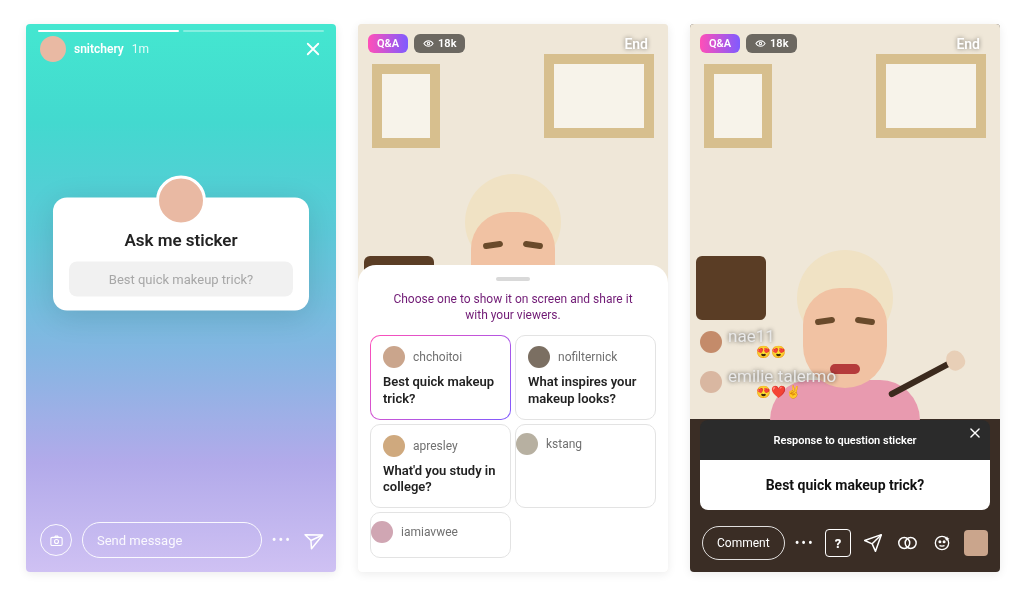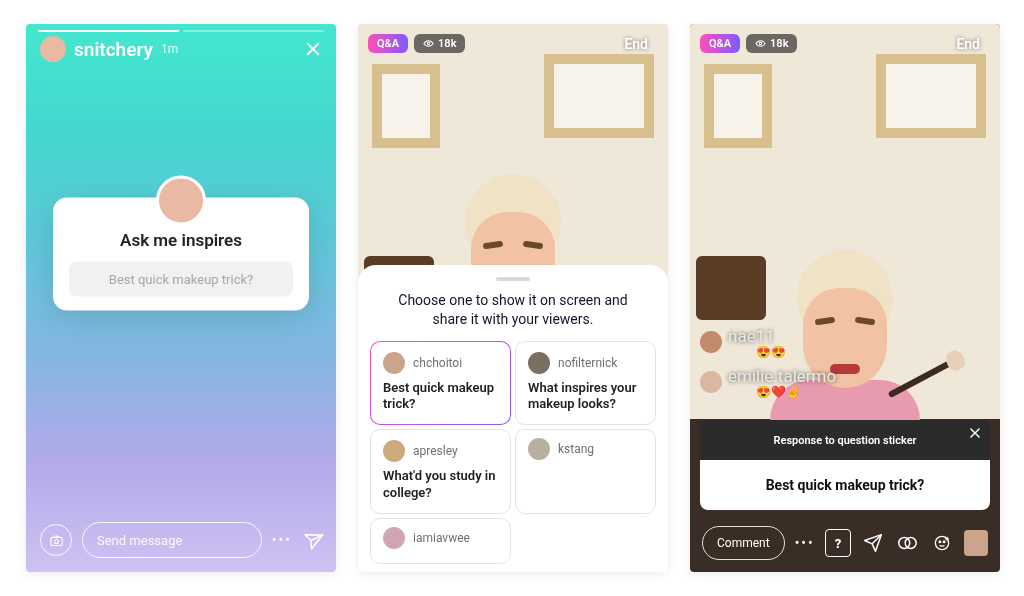--- a/index.html
+++ b/index.html
@@ -9,21 +9,21 @@
 #p2{left:358px;}
 #p3{left:690px;}
 
 
 #p1{background:linear-gradient(180deg,#44e7d0 0%,#43d9cf 18%,#5cc9d8 38%,#84b6e2 60%,#b2aaea 80%,#cfc1f3 100%);}
 .p1-top{position:absolute;top:0;left:0;right:0;padding:12px 14px;display:flex;align-items:center;gap:8px;color:#fff;}
 .p1-bars{position:absolute;top:6px;left:12px;right:12px;height:2px;display:flex;gap:4px;}
 .p1-bars span{flex:1;background:rgba(255,255,255,.35);border-radius:2px;display:block;}
 .p1-bars span.cur{background:#fff;}
 .p1-ava{width:26px;height:26px;border-radius:50%;background:#e9b9a3;flex:none;}
-.p1-user{font-weight:600;font-size:19px;}
+.p1-user{font-weight:600;font-size:12px;}
 .p1-time{font-size:12px;opacity:.85;}
 .p1-close{margin-left:auto;color:#fff;}
 .p1-close svg{display:block;}
 
 .card{position:absolute;left:50%;top:42%;transform:translate(-50%,-50%);width:224px;background:#fff;border-radius:14px;padding:26px 16px 14px;box-shadow:0 6px 30px rgba(0,0,0,.12);text-align:center;}
 .card-ava{width:44px;height:44px;border-radius:50%;background:#e9b9a3;position:absolute;left:50%;top:-22px;transform:translateX(-50%);border:3px solid #fff;}
 .card-title{font-size:17px;font-weight:600;color:#222;margin:6px 0 12px;}
 .card-field{background:#f1f1f1;border-radius:8px;padding:10px 12px;font-size:13px;color:#a7a7a7;text-align:center;}
 
 .p1-bottom{position:absolute;left:0;right:0;bottom:14px;display:flex;align-items:center;gap:10px;padding:0 14px;color:#fff;}
@@ -48,30 +48,30 @@
 .hair{width:96px;height:96px;background:#f0e2c4;border-radius:50%;margin:0 auto;}
 .faceskin{width:84px;height:100px;background:#f1c2a3;border-radius:42px 42px 48px 48px;margin:-58px auto 0;position:relative;}
 .eyebrow{position:absolute;width:20px;height:6px;background:#6a4a2b;border-radius:3px;top:30px;}
 .eyebrow.l{left:12px;transform:rotate(-8deg);} .eyebrow.r{right:12px;transform:rotate(8deg);}
 .mouth{position:absolute;width:30px;height:16px;background:#b53b3b;border-radius:6px 6px 16px 16px;left:50%;bottom:14px;transform:translateX(-50%);}
 .teeth{position:absolute;top:2px;left:3px;right:3px;height:5px;background:#fff;border-radius:2px;}
 .sweater{width:150px;height:70px;background:#e89aaf;border-radius:40px 40px 8px 8px;margin:-8px auto 0;}
 
 #p2 .sheet{position:absolute;left:0;right:0;bottom:0;top:44%;background:#fff;border-radius:18px 18px 0 0;padding:12px 10px 0;box-sizing:border-box;z-index:4;}
 .grab{width:34px;height:4px;background:#d9d9d9;border-radius:3px;margin:0 auto 10px;}
-.sheet-hint{text-align:center;font-size:14px;color:#0f172a;line-height:1.35;padding:0 22px;margin-bottom:12px;}
+.sheet-hint{text-align:center;font-size:12px;color:#701a75;line-height:1.35;padding:0 22px;margin-bottom:12px;}
 .qgrid{display:grid;grid-template-columns:1fr 1fr;gap:4px;padding:0 2px;}
 .qcard{border:1px solid #e3e3e3;border-radius:10px;padding:10px 12px 12px;background:#fff;min-height:78px;box-sizing:border-box;}
 .qcard.sel{border:1.5px solid transparent;background:linear-gradient(#fff,#fff) padding-box,linear-gradient(135deg,#ff4fb8,#7f5bff) border-box;}
 .qhead{display:flex;align-items:center;gap:8px;margin-bottom:6px;}
 .qava{width:22px;height:22px;border-radius:50%;flex:none;}
 .a1{background:#caa58c;} .a2{background:#8fa4c2;} .a3{background:#7b6f62;} .a4{background:#cfa97e;} .a5{background:#b7b0a1;} .a6{background:#d0a6b3;}
 .quser{font-size:12px;color:#707070;}
 .qtext{font-size:13px;font-weight:600;color:#222;line-height:1.25;}
-.qcard.tiny{min-height:32px;padding:8px 12px;}
+.qcard.tiny{min-height:32px;padding:8px 0;}
 
 
 #p3{background:#3a2d25;}
 #p3 .room .wall{height:72%;}
 #p3 .person{bottom:24%;}
 #p3 .brush{position:absolute;width:70px;height:6px;background:#3b2a1d;border-radius:3px;right:-30px;top:126px;transform:rotate(-28deg);}
 #p3 .brush::after{content:"";position:absolute;right:-14px;top:-7px;width:18px;height:20px;background:#e8cfb7;border-radius:50% 50% 40% 40%;}
 
 .live-chat{position:absolute;left:10px;bottom:174px;display:flex;flex-direction:column;gap:8px;z-index:3;}
 .chat-row{display:flex;align-items:center;gap:6px;}
@@ -108,21 +108,21 @@
     <span class="p1-time">1m</span>
     <span class="p1-close">
       <svg width="18" height="18" viewBox="0 0 24 24" fill="none" stroke="#fff" stroke-width="2.4" stroke-linecap="round">
             <path d="M5 5l14 14M19 5L5 19"></path>
           </svg>
     </span>
   </div>
 
   <div class="card">
     <div class="card-ava"></div>
-    <div class="card-title">Ask me inspires</div>
+    <div class="card-title">Ask me sticker</div>
     <div class="card-field">Best quick makeup trick?</div>
   </div>
 
   <div class="p1-bottom">
     <div class="p1-cam">
       <svg width="15" height="15" viewBox="0 0 24 24" fill="none" stroke="#fff" stroke-width="1.8">
             <rect x="3" y="7" width="18" height="13" rx="2"></rect>
             <circle cx="12" cy="13.5" r="3.2"></circle>
             <path d="M9 7l1.2-2h3.6L15 7"></path>
           </svg>

